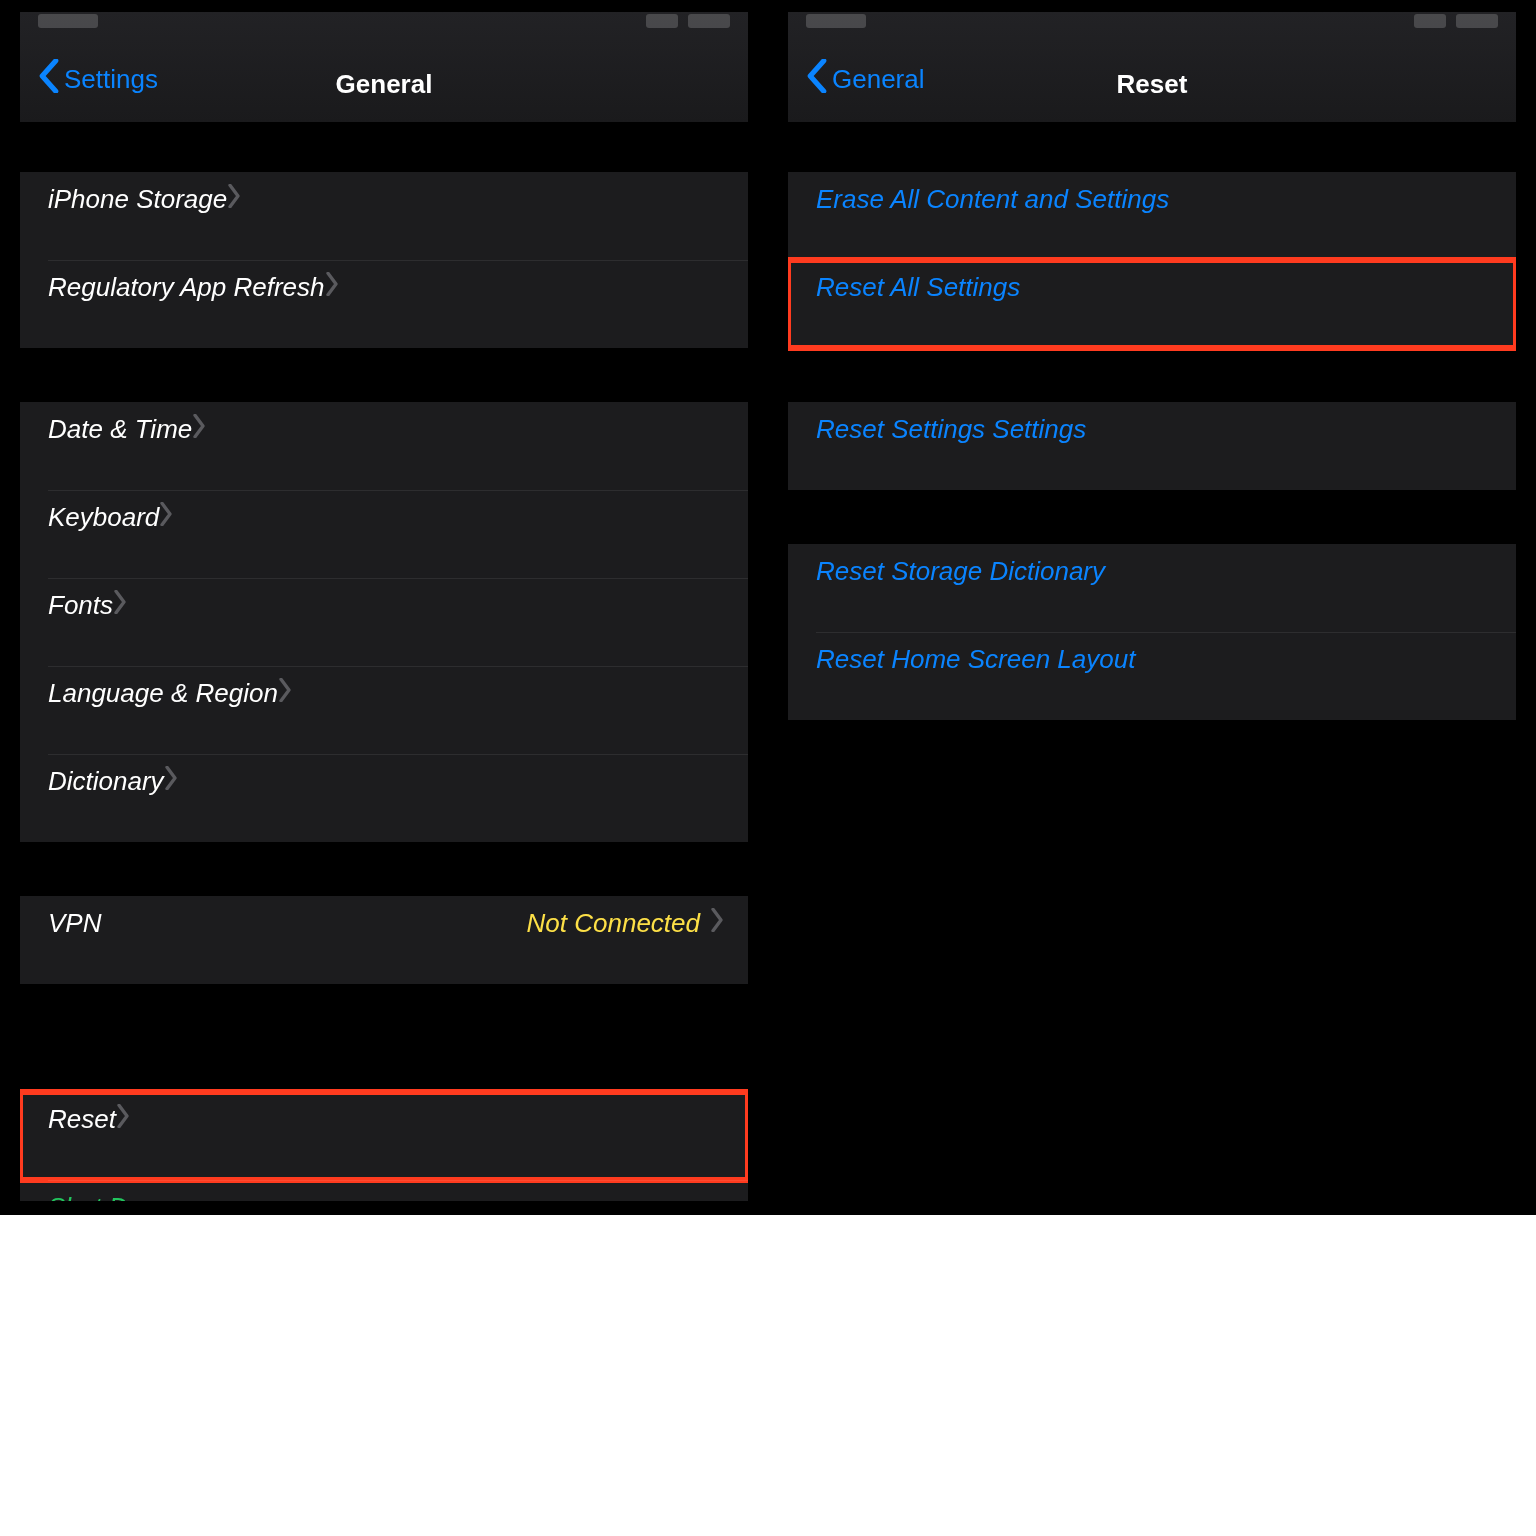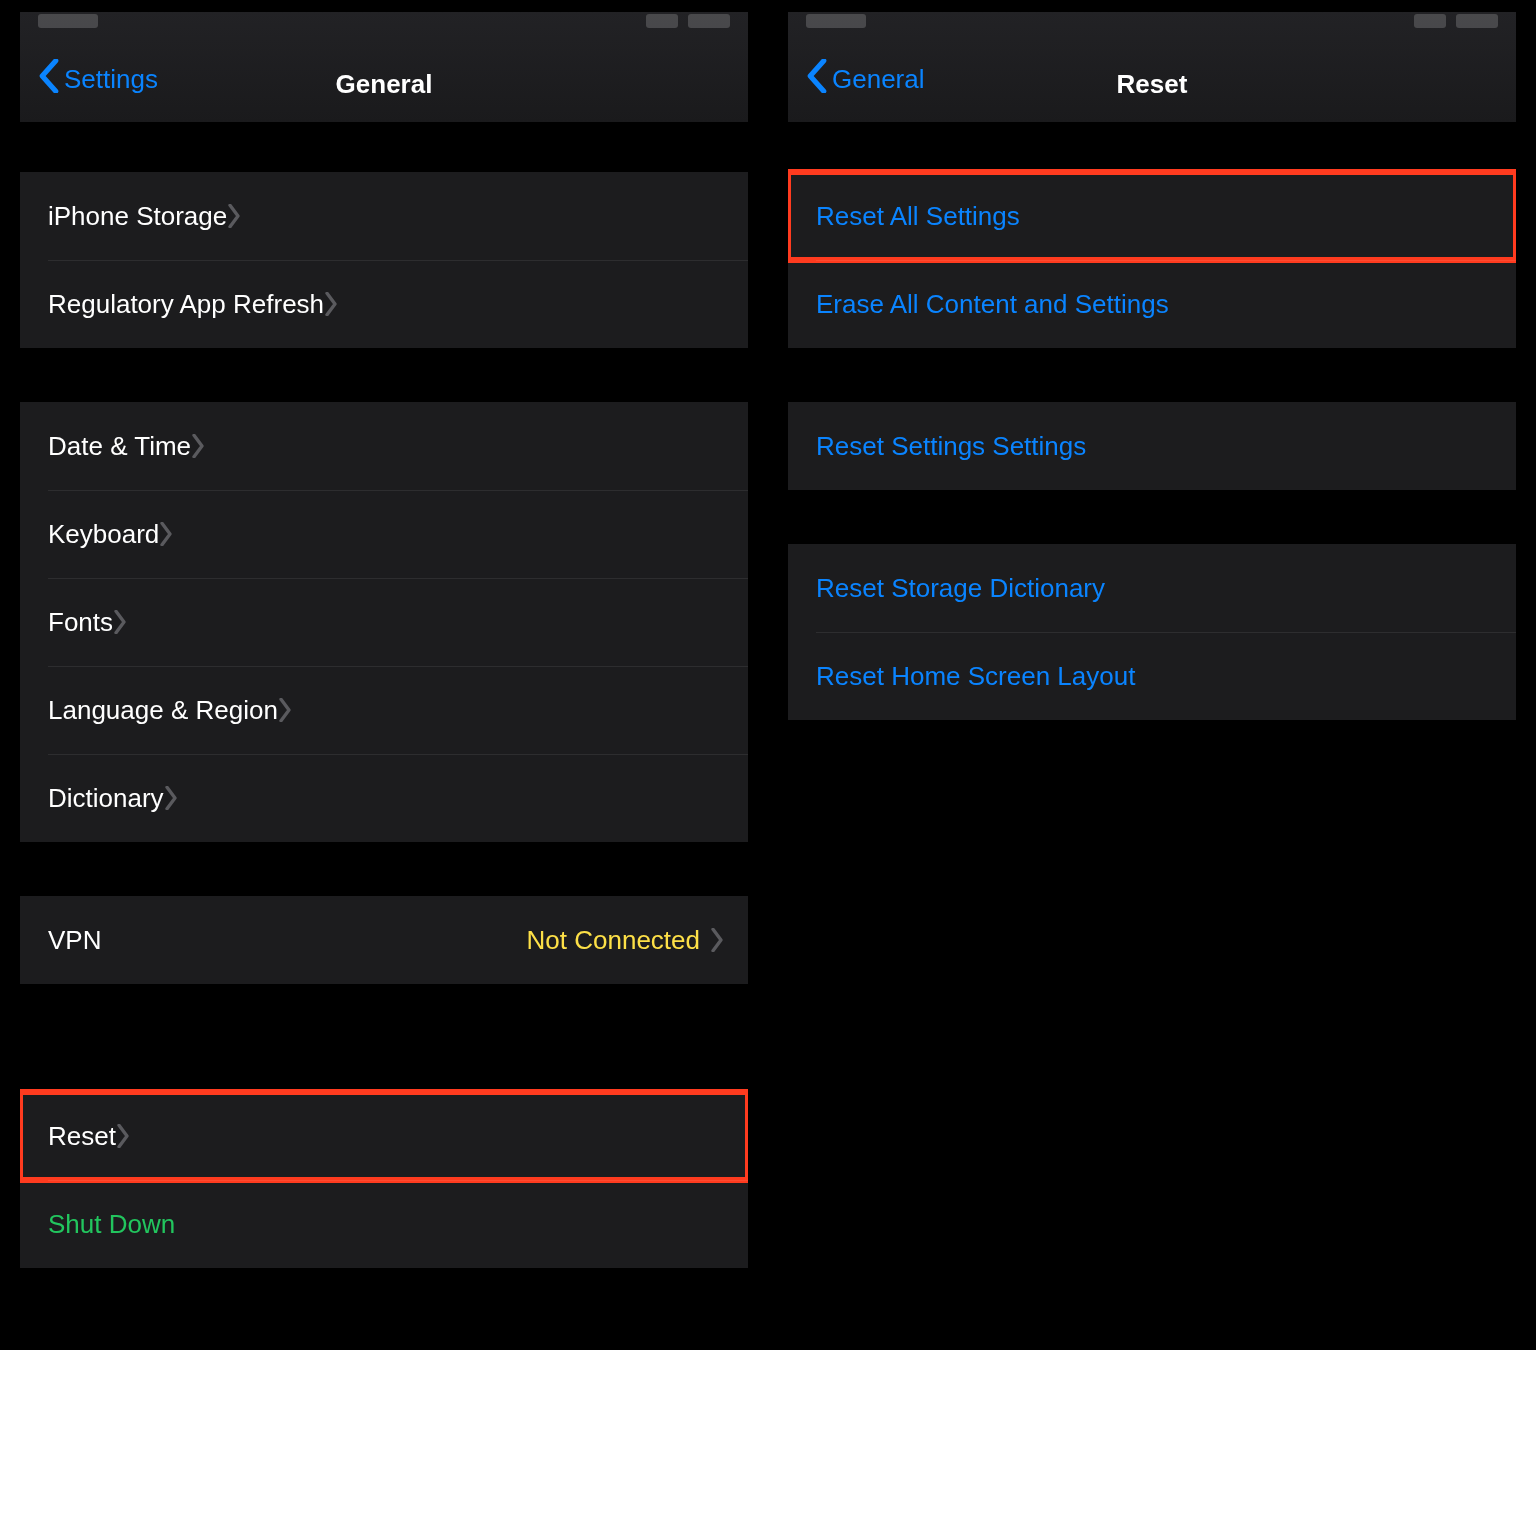--- a/index.html
+++ b/index.html
@@ -4,21 +4,21 @@
 <style>
   * { box-sizing: border-box; margin: 0; padding: 0; }
   html, body { width: 1536px; height: 1536px; }
   body {
     font-family: -apple-system, "Helvetica Neue", Arial, sans-serif;
     background: #ffffff;
     display: flex;
   }
   .panel {
     width: 768px;
-    height: 1350px;
+    height: 1215px;
     background: #000000;
     position: relative;
     overflow: hidden;
   }
   .panel-inner {
     position: absolute;
     left: 20px; right: 20px; top: 12px; bottom: 14px;
     background: #000000;
     display: flex;
     flex-direction: column;
@@ -64,24 +64,25 @@
   .status-stub.r2 { right: 18px; width: 42px; }
 
   .content { flex: 1; background: #000; overflow: hidden; }
 
   .group { background: #1c1c1e; }
   .gap { height: 54px; background: #000; }
   .gap-sm { height: 40px; background: #000; }
 
   .row {
     display: flex;
-    align-items: center;
+    align-items: flex-start;
     height: 88px;
-    padding: 0 24px 0 28px;
+    padding: 12px 24px 0 28px;
     position: relative;
+    font-style: italic;
   }
   .row + .row .sep,
   .row .sep {
     position: absolute;
     left: 28px; right: 0; top: 0;
     height: 1px;
     background: rgba(255,255,255,0.08);
   }
   .row:first-child .sep { display: none; }
   .row .label { color: #ffffff; font-size: 26px; }
@@ -234,27 +235,27 @@
             </svg>
         </span>
         <span>General</span>
       </div>
       <div class="title">Reset</div>
     </div>
     <div class="topgap"></div>
     <div class="content" id="right-content">
         <div class="gap-sm"></div>
         <div class="group">
+          <div class="row">
+            <div class="sep"></div>
+            <span class="label">Erase All Content and Settings</span>
+          </div>
           <div class="row highlight">
             <span class="label">Reset All Settings</span>
           </div>
-          <div class="row">
-            <div class="sep"></div>
-            <span class="label">Erase All Content and Settings</span>
-          </div>
         </div>
         <div class="gap"></div>
         <div class="group">
           <div class="row">
             <span class="label">Reset Settings Settings</span>
           </div>
         </div>
         <div class="gap"></div>
         <div class="group">
           <div class="row">

